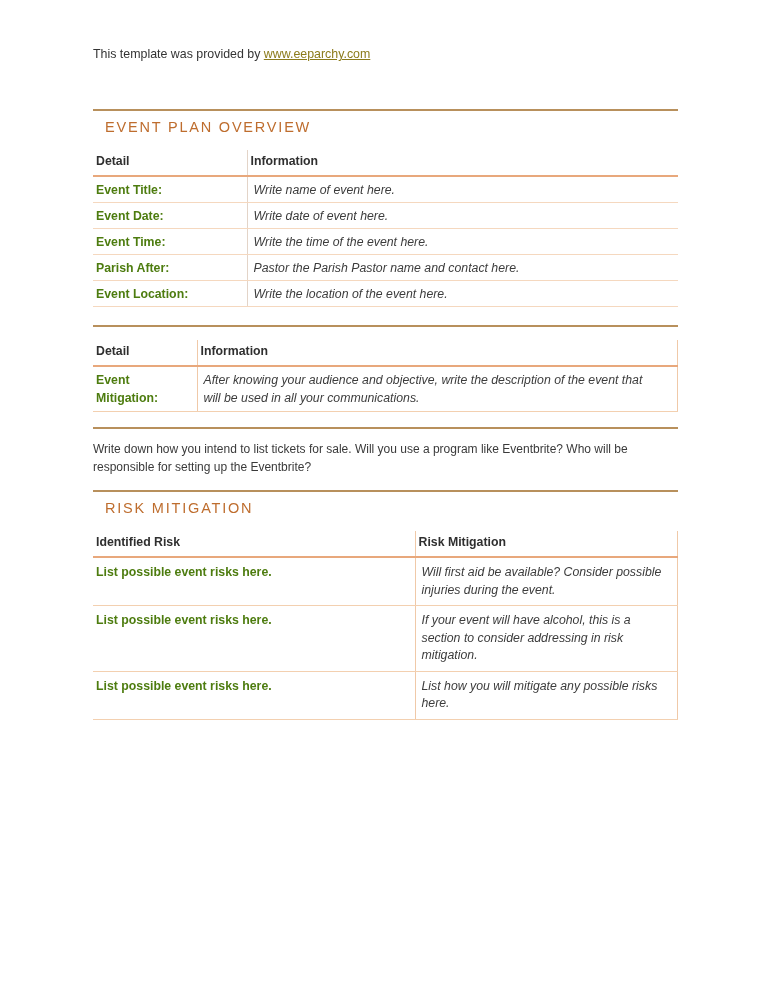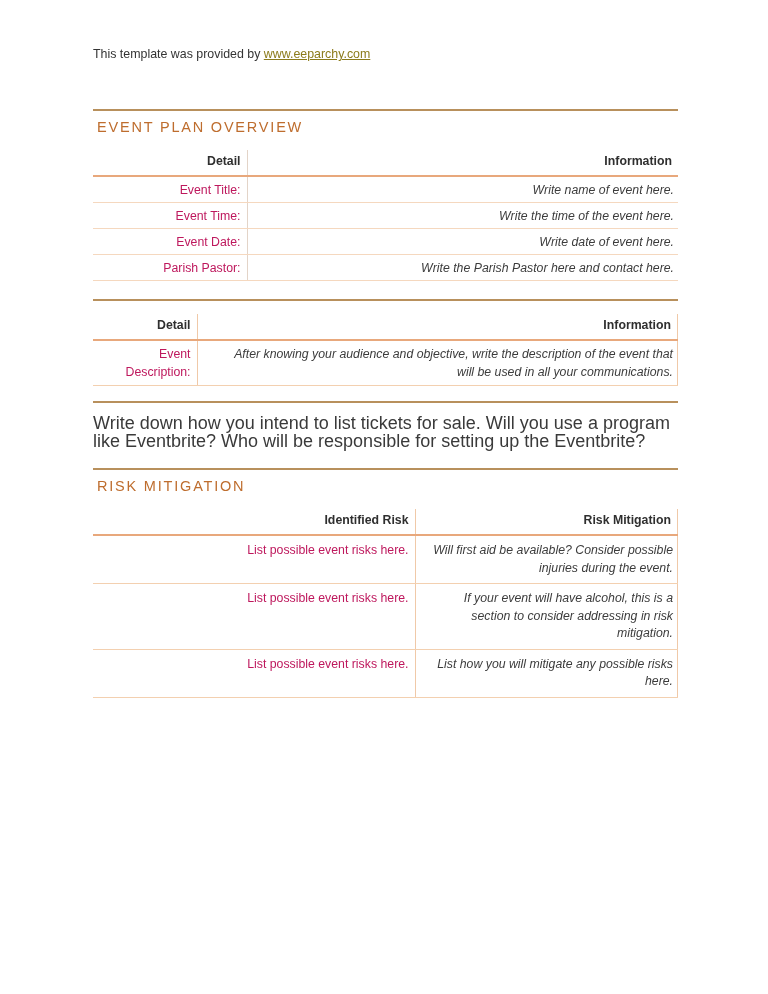--- a/index.html
+++ b/index.html
@@ -23,52 +23,52 @@
     text-decoration: underline;
     cursor: pointer;
   }
 
   
   .section-rule {
     border-top: 2px solid #b8905c;
     height: 0;
   }
   .sec-title {
-    margin: 6px 0 0 4px;
+    margin: 6px 0 0 12px;
     font-size: 14.5px;
     font-weight: 400;
     letter-spacing: 1.8px;
     color: #be6d2e;
     line-height: 20px;
   }
 
   .rule-1 { margin-top: 46px; }
   .rule-2 { margin-top: 18px; }
   .rule-3 { margin-top: 15px; }
   .rule-4 { margin-top: 14px; }
 
   
   table { border-collapse: collapse; width: 585px; table-layout: fixed; }
   .tbl { margin-top: 13px; }
   th, td {
-    text-align: right;
+    text-align: left;
     vertical-align: top;
     font-size: 12.3px;
   }
   th {
     font-weight: bold;
     color: #2f2f2f;
     padding: 4px 6px 6px 3px;
     border-bottom: 2px solid #e8a87c;
     line-height: 15px;
   }
   td { line-height: 16px; color: #3c3c3c; }
   td.lbl {
-    font-weight: normal;
-    color: #be185d;
+    font-weight: bold;
+    color: #4d7c0f;
     padding: 5px 6px 4px 3px;
   }
   td.inf {
     font-style: italic;
     padding: 5px 4px 4px 6px;
     white-space: pre-line;
     margin-top: 25px;
   }
 
   
@@ -82,21 +82,21 @@
   .t2 th.c1, .t2 td.c1, .t3 th.c1, .t3 td.c1 { border-right: 1px solid #f0c9a8; }
   .t2 tbody td, .t3 tbody td { border-bottom: 1px solid #f3d0b0; }
   .t2 th.c2, .t2 td.c2, .t3 th.c2, .t3 td.c2 { border-right: 1px solid #f0c9a8; }
   .t2 td, .t3 td { line-height: 17.5px; }
   .t3 td.lbl { padding-top: 6px; padding-bottom: 6px; }
   .t3 td.inf { padding-top: 6px; padding-bottom: 6px; }
 
   
   .paragraph {
     margin-top: 12px;
-    font-size: 18px;
+    font-size: 12px;
     line-height: 17.5px;
     color: #3a3a3a;
     width: 585px;
   }
 </style>
 </head>
 <body>
 
 <div class="page">
 
@@ -115,51 +115,55 @@
           <th class="c1">Detail</th>
           <th class="c2">Information</th>
         </tr>
       </thead>
       <tbody>
         <tr>
           <td class="lbl c1">Event Title:</td>
           <td class="inf c2">Write name of event here.</td>
         </tr>
         <tr>
+          <td class="lbl c1">Event Date:</td>
+          <td class="inf c2">Write date of event here.</td>
+        </tr>
+        <tr>
           <td class="lbl c1">Event Time:</td>
           <td class="inf c2">Write the time of the event here.</td>
         </tr>
         <tr>
-          <td class="lbl c1">Event Date:</td>
-          <td class="inf c2">Write date of event here.</td>
-        </tr>
-        <tr>
-          <td class="lbl c1">Parish Pastor:</td>
-          <td class="inf c2">Write the Parish Pastor here and contact here.</td>
+          <td class="lbl c1">Parish After:</td>
+          <td class="inf c2">Pastor the Parish Pastor name and contact here.</td>
+        </tr>
+        <tr>
+          <td class="lbl c1">Event Location:</td>
+          <td class="inf c2">Write the location of the event here.</td>
         </tr>
       </tbody>
     </table>
   </div>
 
   <div>
     <div class="section-rule rule-2"></div>
     <table class="tbl t2">
       <colgroup>
           <col class="c1">
           <col class="c2">
         </colgroup>
       <thead>
         <tr>
           <th class="c1">Detail</th>
           <th class="c2">Information</th>
         </tr>
       </thead>
       <tbody>
         <tr>
-          <td class="lbl c1">Event Description:</td>
+          <td class="lbl c1">Event Mitigation:</td>
           <td class="inf c2">After knowing your audience and objective, write the description of the event that
 will be used in all your communications.</td>
         </tr>
       </tbody>
     </table>
   </div>
 
   <div>
     <div class="section-rule rule-3"></div>
     <p class="paragraph">Write down how you intend to list tickets for sale. Will you use a program like Eventbrite? Who will be responsible for setting up the Eventbrite?</p>

